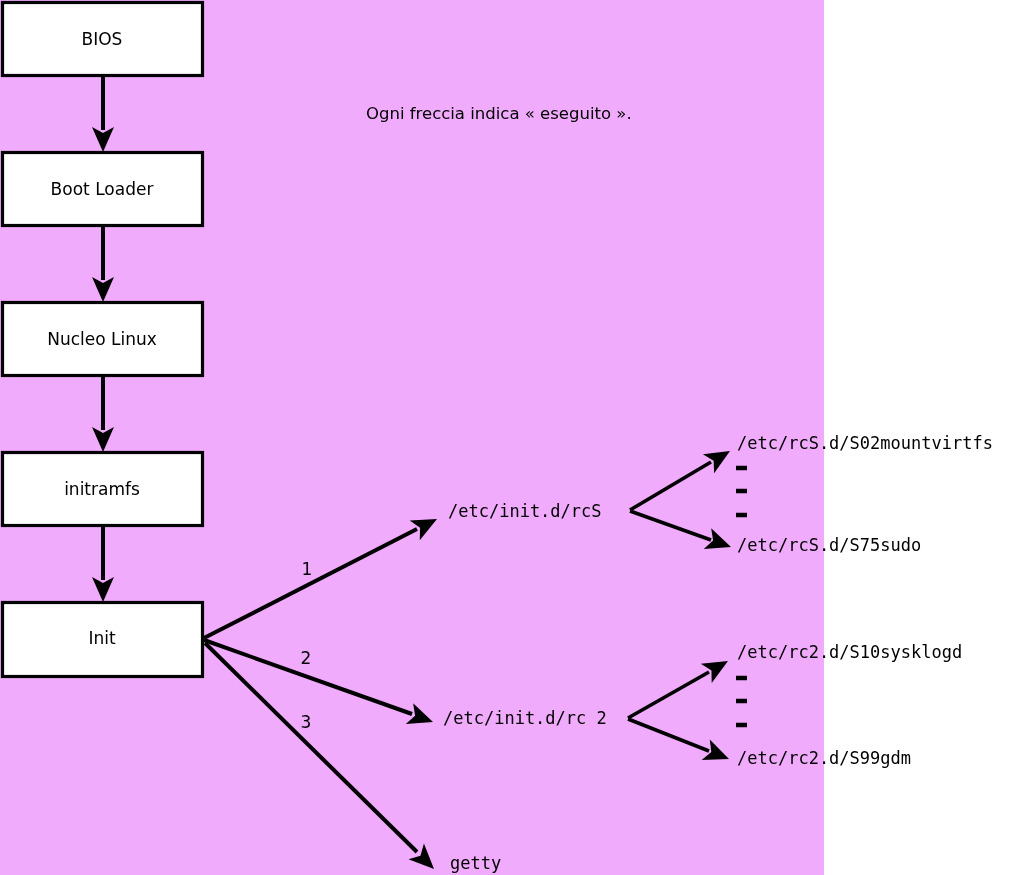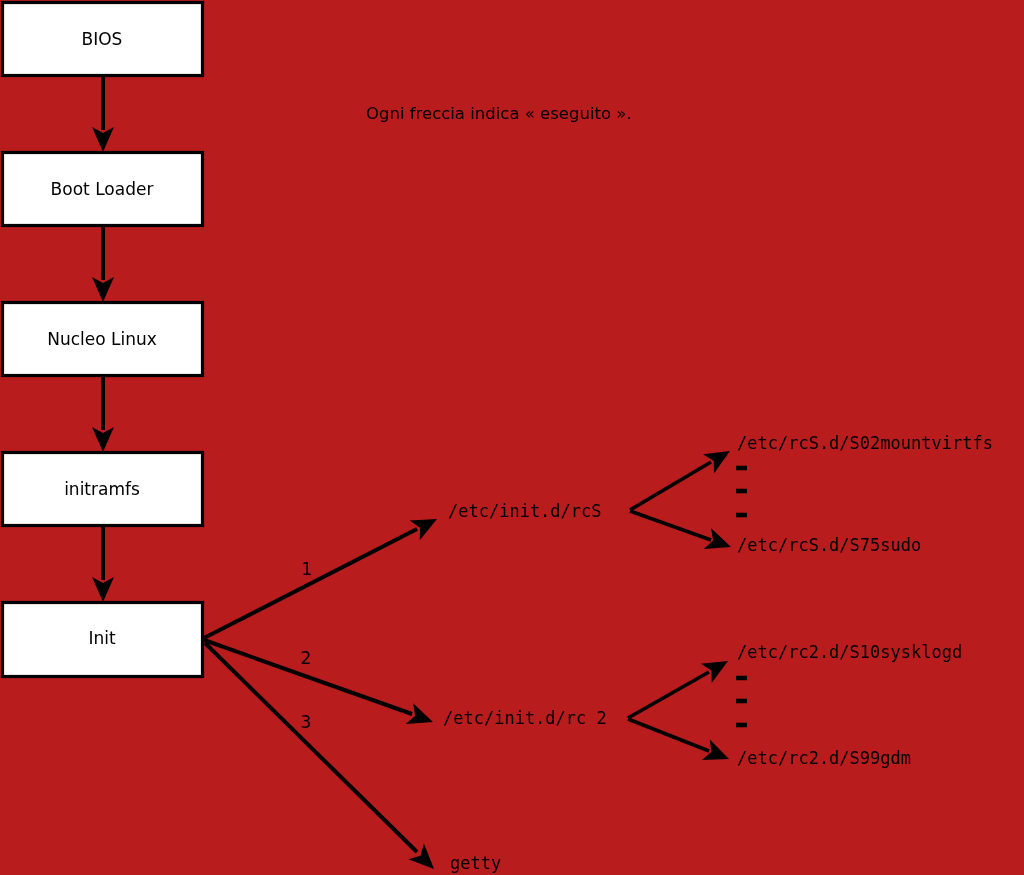--- a/index.html
+++ b/index.html
@@ -9,23 +9,23 @@
     background: #ffffff;
   }
   body {
     width: 1024px;
     height: 875px;
     overflow: hidden;
     font-family: "DejaVu Sans", sans-serif;
   }
   #diagram-root {
     position: relative;
-    width: 1024px;
+    width: 824px;
     height: 875px;
-    background: #b91c1c;
+    background: #f0abfc;
   }
   svg#boot-diagram {
     display: block;
     width: 1024px;
     height: 875px;
   }
   .box-rect {
     fill: #ffffff;
     stroke: #000000;
     stroke-width: 3.2;

